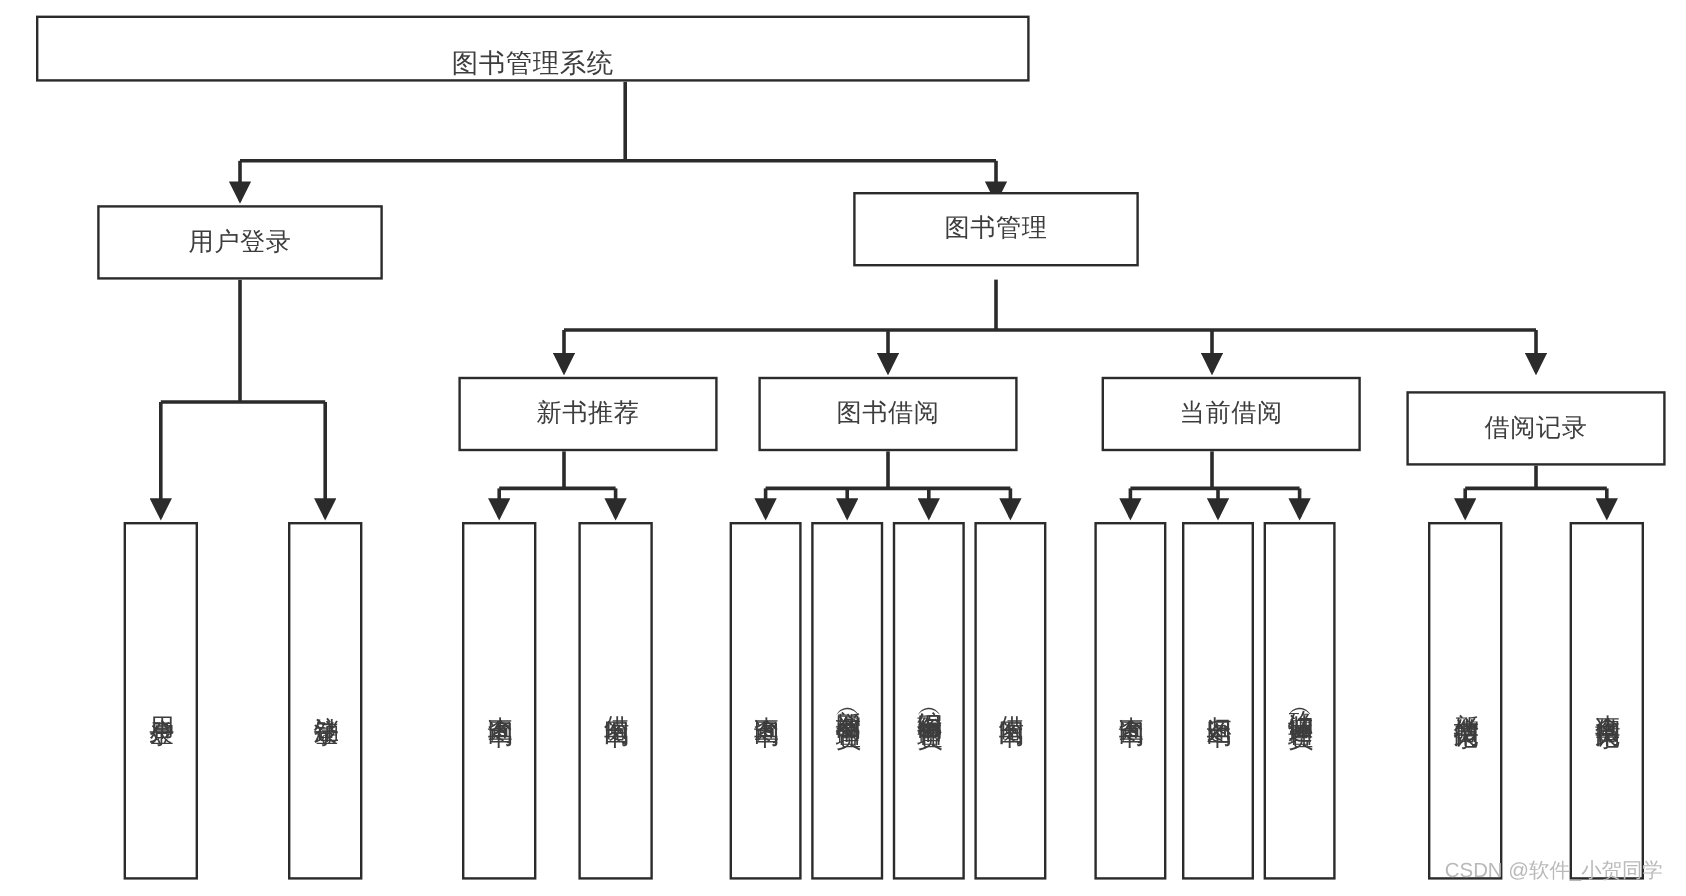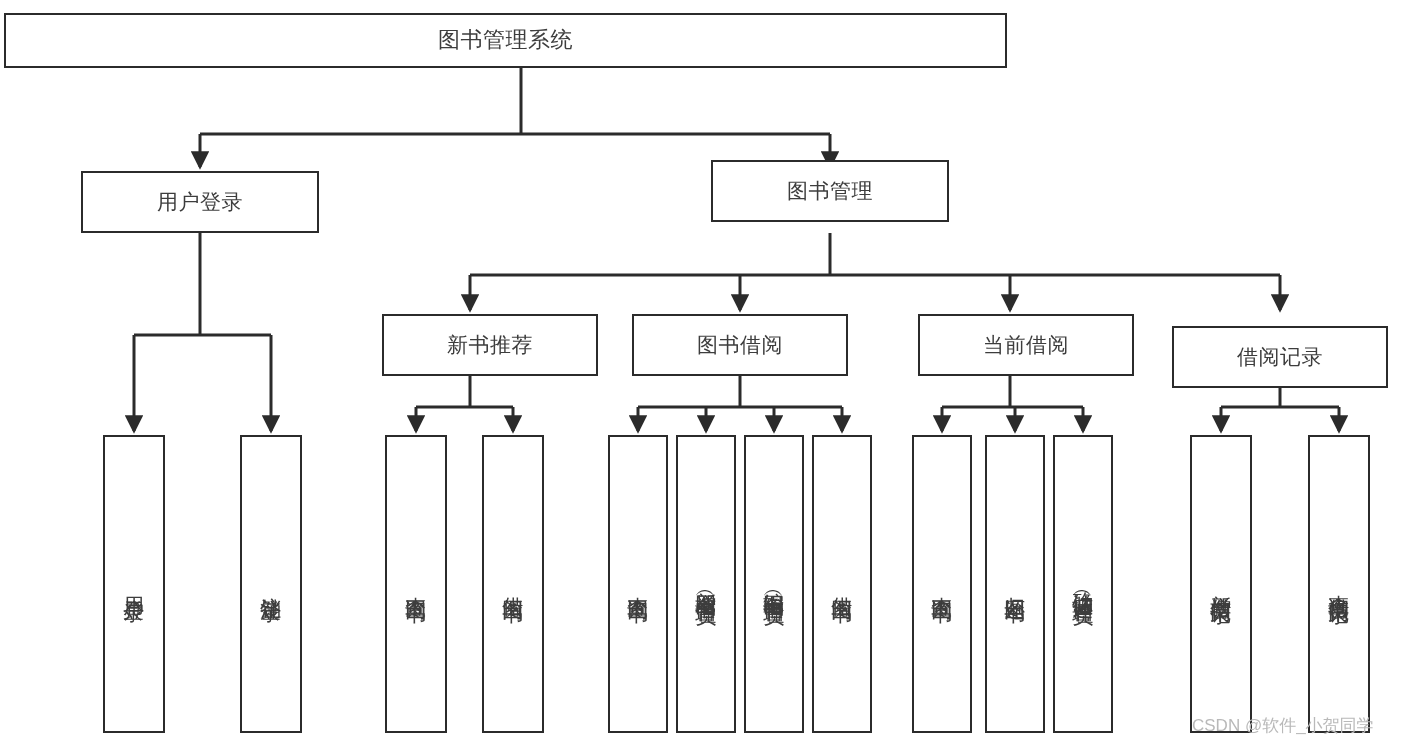--- a/index.html
+++ b/index.html
@@ -64,20 +64,21 @@
     white-space: nowrap;
     max-height: 100%;
   }
   .watermark {
     position: absolute;
     color: #b9b9b9;
     font-size: 17px;
     white-space: nowrap;
     z-index: 3;
     font-family: "Liberation Sans", "DejaVu Sans", sans-serif;
+    padding-left: 12px;
   }
 </style>
 </head>
 <body>
 
 <div id="canvas">
 
   <svg id="edges" viewBox="0 0 1405 747" xmlns="http://www.w3.org/2000/svg">
     <defs>
       <marker id="arrow" viewBox="0 0 10 10" refX="8.5" refY="5" markerWidth="6.2" markerHeight="6.2" orient="auto-start-reverse">
@@ -121,21 +122,21 @@
       <path d="M 1015 407 L 1015 431" marker-end="url(#arrow)"></path>
       <path d="M 1083 407 L 1083 431" marker-end="url(#arrow)"></path>
 
       <path d="M 1280 376 L 1280 407"></path>
       <path d="M 1221 407 L 1339 407"></path>
       <path d="M 1221 407 L 1221 431" marker-end="url(#arrow)"></path>
       <path d="M 1339 407 L 1339 431" marker-end="url(#arrow)"></path>
     </g>
   </svg>
 
-  <div class="node h root" style="left: 4px; top: 13px; width: 1003px; height: 55px;">
+  <div class="node h root" style="left: 30px; top: 13px; width: 828px; height: 55px; align-items: flex-end;">
     <span class="label">图书管理系统</span>
   </div>
 
   <div class="node h" style="left: 81px; top: 171px; width: 238px; height: 62px;">
     <span class="label">用户登录</span>
   </div>
   <div class="node h" style="left: 711px; top: 160px; width: 238px; height: 62px;">
     <span class="label">图书管理</span>
   </div>
 

